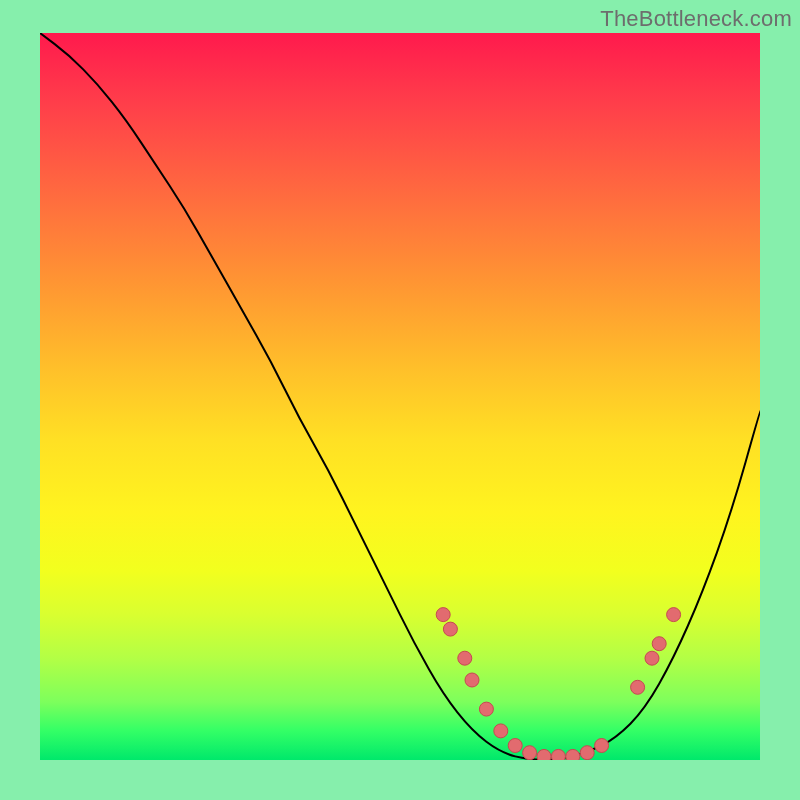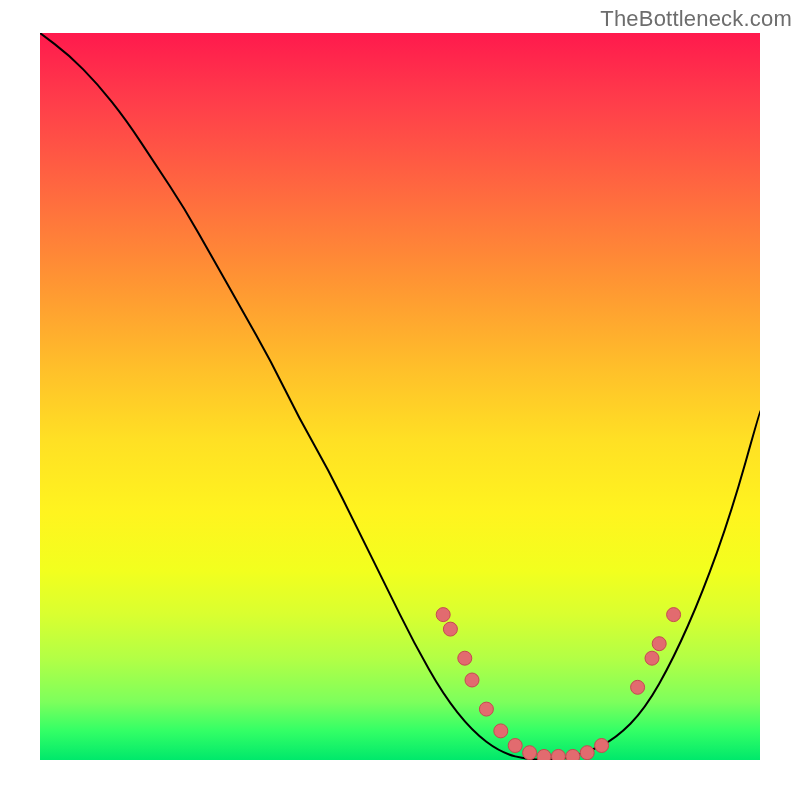--- a/index.html
+++ b/index.html
@@ -10,21 +10,21 @@
     background: #000;
     overflow: hidden;
     font-family: Arial, Helvetica, sans-serif;
   }
   .frame {
     position: absolute;
     left: 0;
     top: 0;
     width: 800px;
     height: 800px;
-    background: #ffffff;
+    background: #86efac;
   }
   .plot-area {
     position: absolute;
     left: 40px;
     top: 33px;
     width: 720px;
     height: 727px;
     
     background: linear-gradient(to bottom,
       #ff1a4d 0%,

